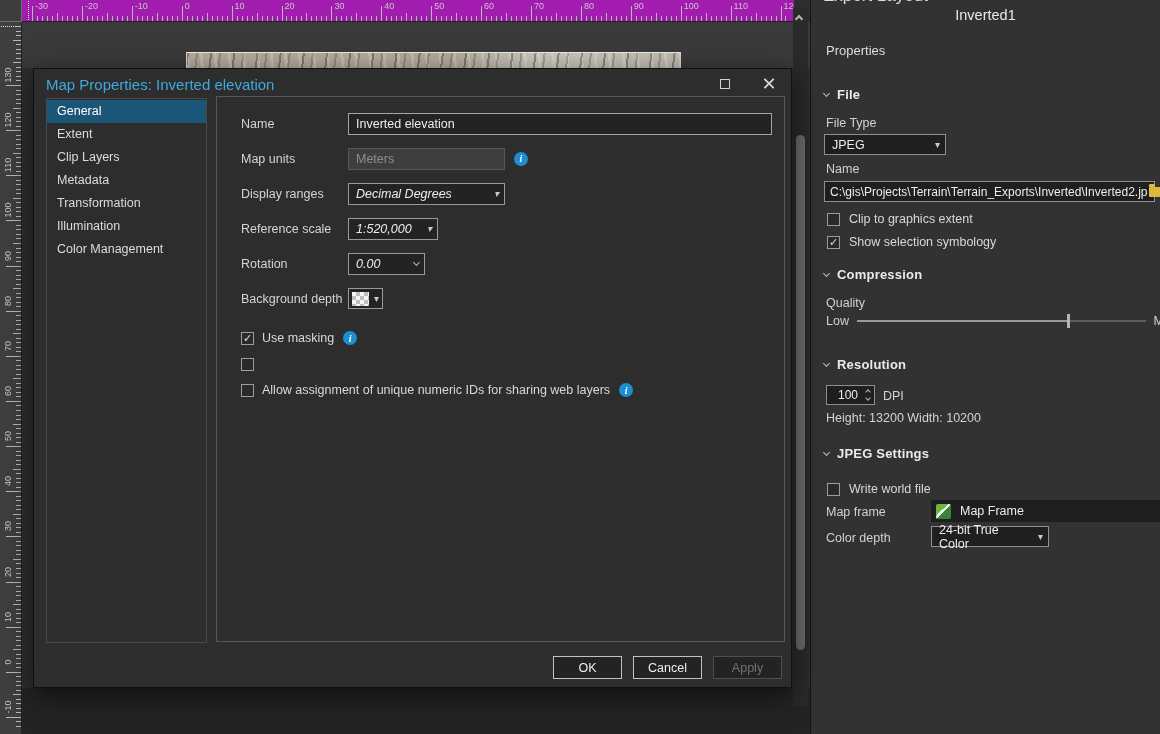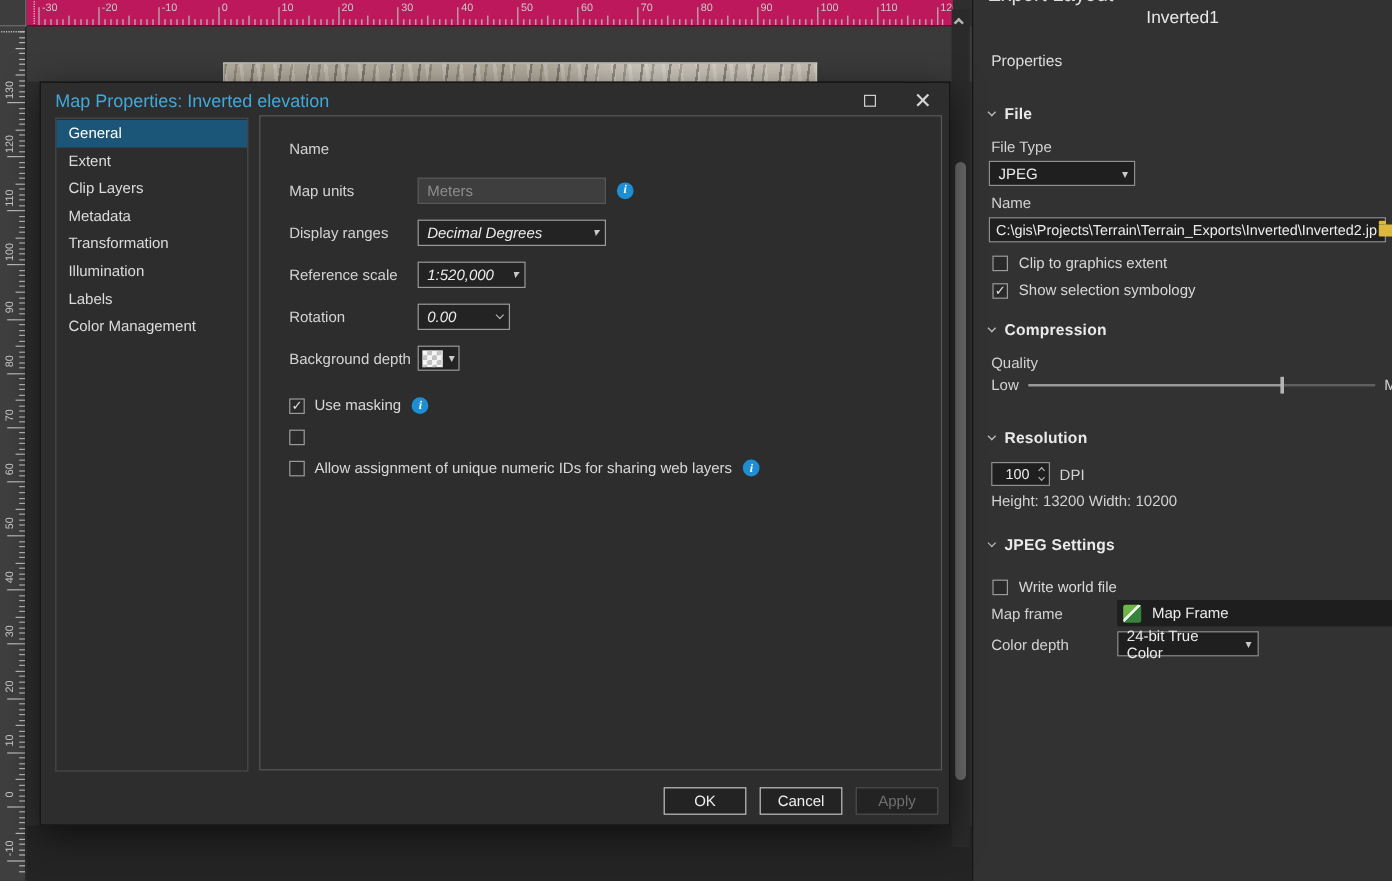--- a/index.html
+++ b/index.html
@@ -6,21 +6,21 @@
   html,body { width:1160px; height:734px; overflow:hidden; background:#2b2b2b;
     font-family:"Liberation Sans", sans-serif; -webkit-font-smoothing:antialiased; }
 
   
   .canvas { position:absolute; left:0; top:0; width:810px; height:734px; background:#2e2e2e; }
   .canvas-top-strip { position:absolute; left:22px; top:22px; right:0; height:46px; background:#3a3a3a; }
   .canvas-bottom { position:absolute; left:22px; top:688px; right:0; bottom:0; background:#242424; }
   .corner-box { position:absolute; left:0; top:0; width:22px; height:22px; background:#3d3d3d;
     border-right:1px solid #6f6f6f; border-bottom:1px solid #6f6f6f; }
 
-  .hruler { position:absolute; left:22px; top:0; width:772px; height:22px; background:#be185d;
+  .hruler { position:absolute; left:22px; top:0; width:772px; height:22px; background:#a21caf;
     border-bottom:1px solid #222; overflow:hidden;text-align:right; }
   .hruler .origin { position:absolute; left:6px; top:1px; bottom:1px; border-left:1px dotted #e0e0e0; }
   .htick { position:absolute; bottom:0; width:1px; background:#b8b8b8; }
   .hlabel { position:absolute; top:1px; font-size:9px; color:#c8c8c8; white-space:nowrap; }
 
   .vruler { position:absolute; left:0; top:22px; width:22px; height:712px; background:#3f3f3f;
     border-right:1px solid #222; overflow:hidden; }
   .vruler .origin { position:absolute; top:4px; left:1px; right:1px; border-top:1px dotted #e0e0e0; }
   .vtick { position:absolute; right:0; height:1px; background:#b8b8b8; }
   .vlabel { position:absolute; left:-2px; width:20px; height:12px; font-size:9px; color:#c8c8c8;
@@ -501,27 +501,27 @@
         </div>
     </div>
 
     <div class="dlg-sidebar" id="dlg-sidebar">
         <div class="sb-item sel">General</div>
         <div class="sb-item">Extent</div>
         <div class="sb-item">Clip Layers</div>
         <div class="sb-item">Metadata</div>
         <div class="sb-item">Transformation</div>
         <div class="sb-item">Illumination</div>
-        <div class="sb-item">Labels</div>
         <div class="sb-item">Color Management</div>
       </div>
 
     <div class="dlg-content">
       <div class="row">
         <span class="flabel">Name</span>
+        <div class="tinput wide">Inverted elevation</div>
       </div>
       <div class="row">
         <span class="flabel">Map units</span>
         <div class="tinput disabled">Meters</div>
         <span class="info">i</span>
       </div>
       <div class="row">
         <span class="flabel">Display ranges</span>
         <div class="combo units">
           <span>Decimal Degrees</span>

